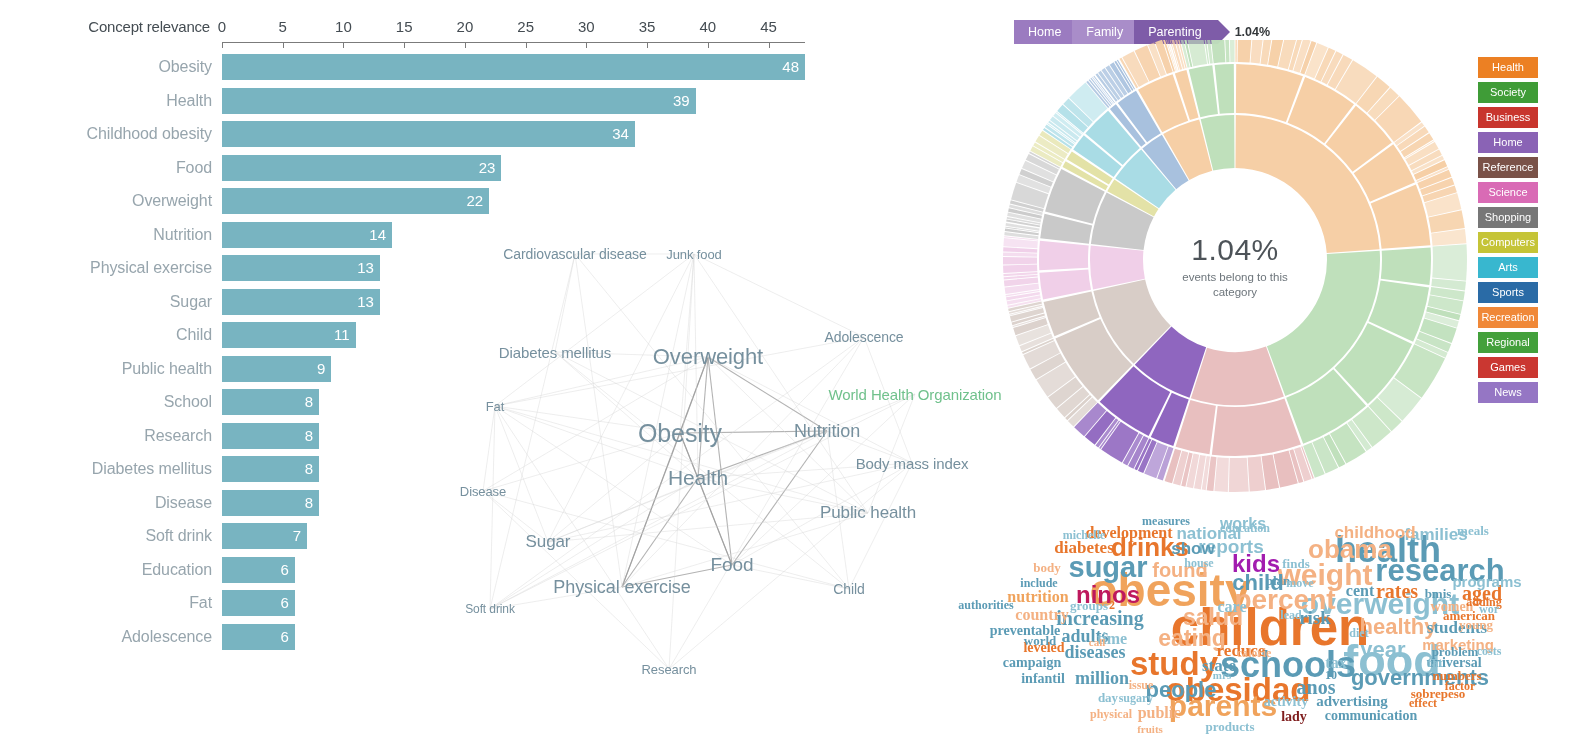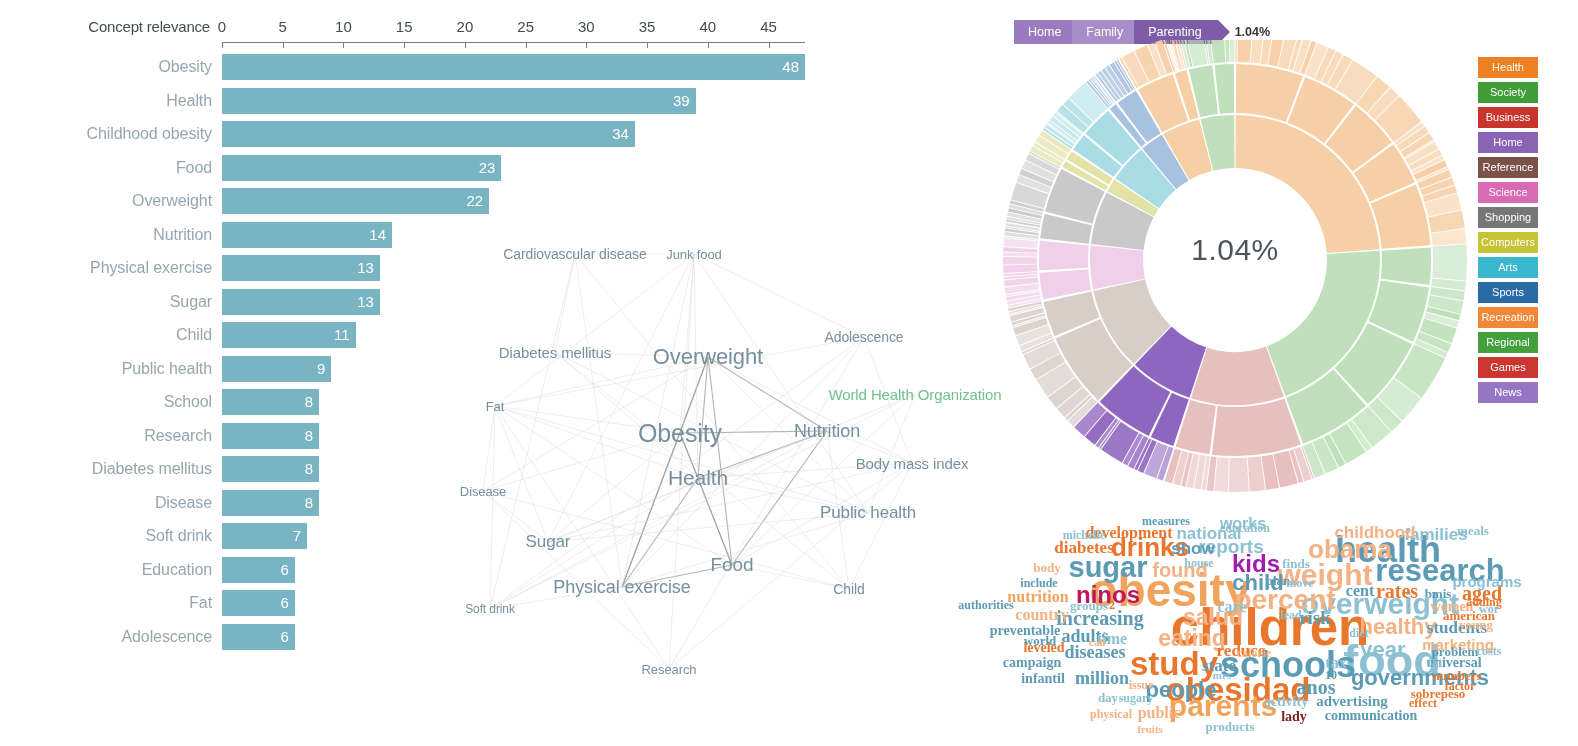--- a/index.html
+++ b/index.html
@@ -491,20 +491,24 @@
       <path d="M203.25861555744999,-9.81837288099976 A232,232 0 0 1 204.7992355216466,-10.025898161322317 L209.22520962623287,23.684793810595608 A198,198 0 0 0 207.9103701740306,23.86190590328468 Z" fill="#bfe0bb" opacity="0.7489282980561257"></path>
       <path d="M205.76302788340325,-10.150384447763514 A232,232 0 0 1 209.0308278411719,-10.541974697418482 L212.83665479548293,23.244349180651454 A198,198 0 0 0 210.0477565556631,23.5785512040639 Z" fill="#bfe0bb" opacity="0.716841071844101"></path>
       <path d="M214.65894015763402,25.0583644151684 A196,196 0 0 1 233.8027115794269,24.003656920752803 L234.1020336845702,73.00274269056462 A147,147 0 0 0 219.74420511822552,73.7937733113763 Z" fill="#bfe0bb"></path>
       <path d="M209.9967448093186,-10.648731255712022 A232,232 0 0 1 223.73862487724955,-11.726522932409893 L225.38899881765263,22.233398531822587 A198,198 0 0 0 213.66101496657365,23.15323798003888 Z" fill="#bfe0bb" opacity="0.9607016146183014"></path>
       <path d="M224.70937462388446,-11.771661402701369 A232,232 0 0 1 228.5920272874055,-11.911487179300025 L229.53112673666504,22.075541114218083 A198,198 0 0 0 226.21748351521174,22.1948751821773 Z" fill="#bfe0bb" opacity="0.8774130165576935"></path>
       <path d="M229.5635092294523,-11.936294201881537 A232,232 0 0 1 234.51410069147667,-11.99949116724801 L234.5853100728982,22.000434262434908 A198,198 0 0 0 230.36023632513601,22.054369603566613 Z" fill="#bfe0bb" opacity="0.5828547537326814"></path>
       <circle cx="235" cy="220" r="91" fill="#ffffff"></circle>
     </svg>
   <div id="sun-center">
     <div class="big">1.04%</div>
+    <div class="sub">
+      <div>events belong to this</div>
+      <div>category</div>
+    </div>
   </div>
 </section>
 
 <aside id="legend">
     <div class="legend-item" style="background: rgb(236, 128, 35);">Health</div>
     <div class="legend-item" style="background: rgb(63, 156, 55);">Society</div>
     <div class="legend-item" style="background: rgb(200, 53, 45);">Business</div>
     <div class="legend-item" style="background: rgb(138, 99, 181);">Home</div>
     <div class="legend-item" style="background: rgb(122, 82, 72);">Reference</div>
     <div class="legend-item" style="background: rgb(217, 107, 181);">Science</div>

